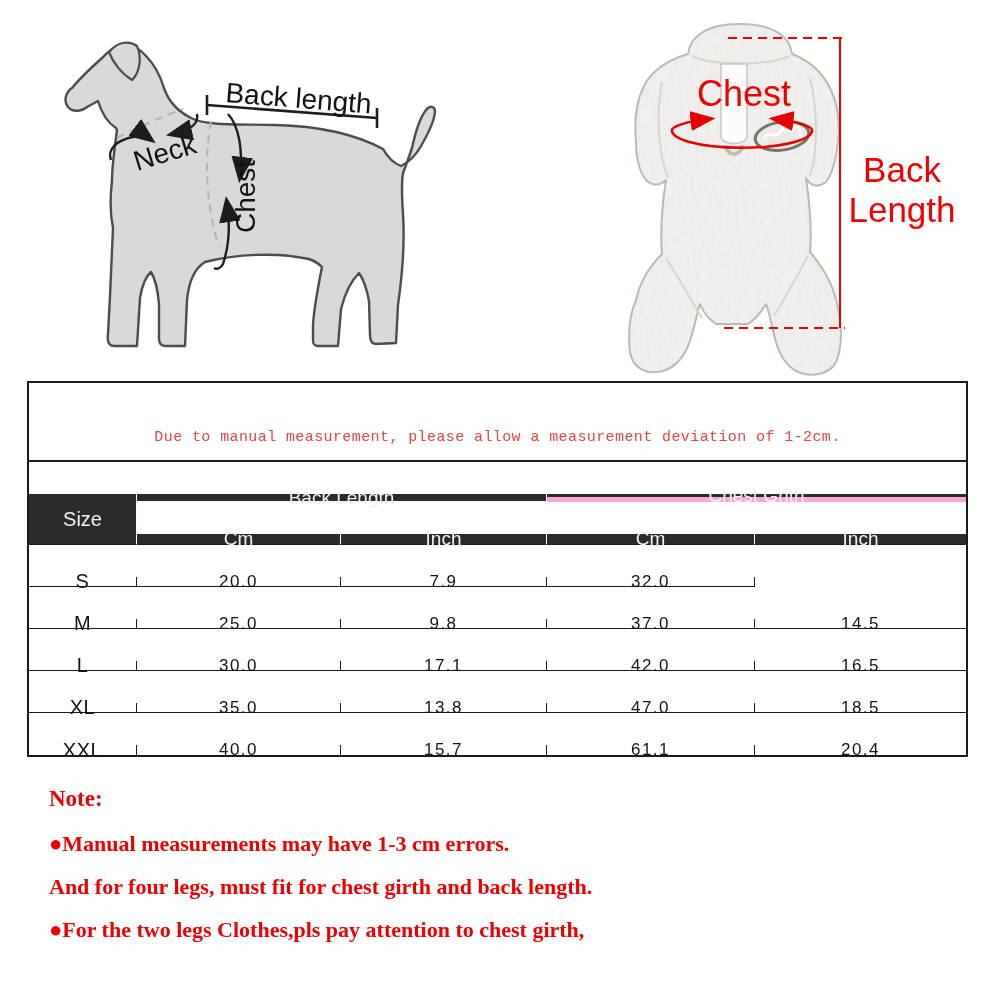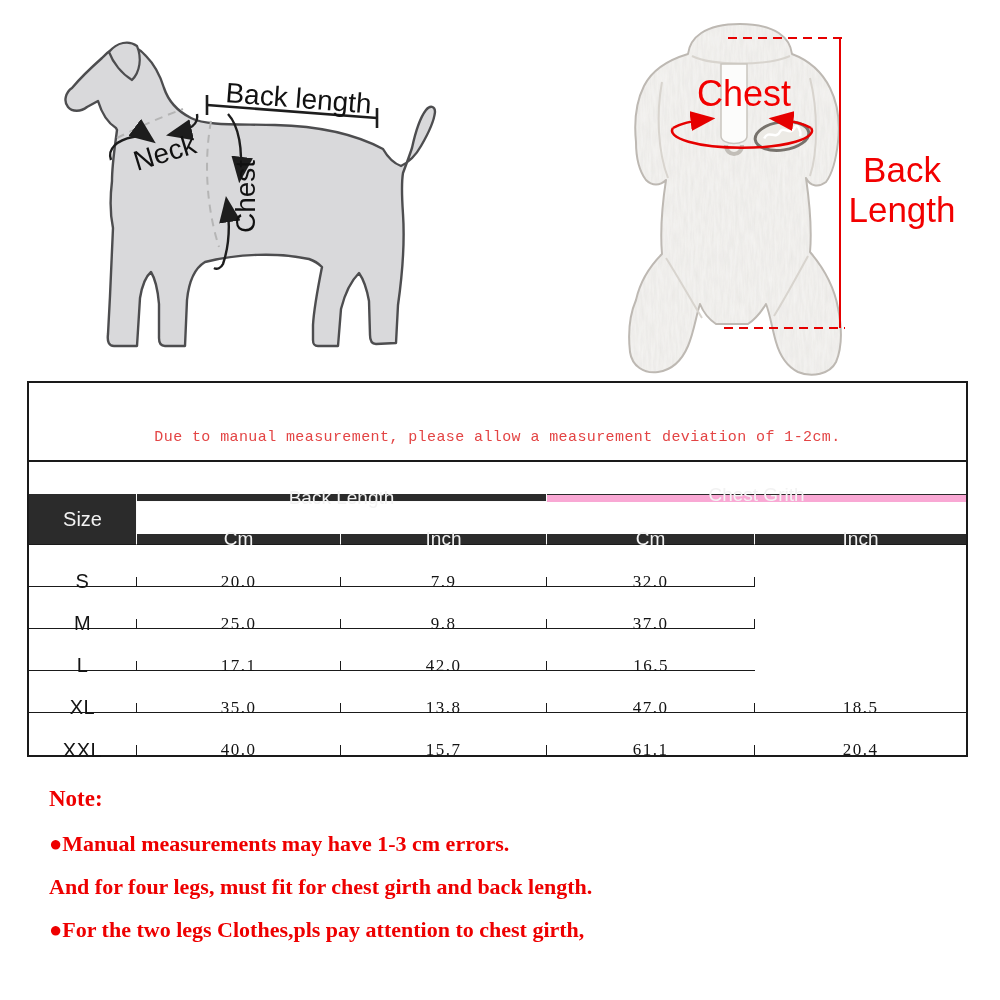--- a/index.html
+++ b/index.html
@@ -23,25 +23,25 @@
   }
   #size-table > div { display:flex; align-items:center; justify-content:center;margin-top:32px; }
   .dev-cell {
     grid-column:1/6; grid-row:1; border-bottom:2px solid #1a1a1a;
     font-family:"Liberation Mono","DejaVu Sans Mono",monospace;
     font-size:15px; color:#e34444; letter-spacing:0.4px;
   }
   .hdr { background:#2b2b2b; color:#f2f2f2; font-size:19px; }
   .hdr-size   { grid-column:1; grid-row:2/4; border-right:1px solid #fafafa; border-bottom:1px solid #1a1a1a; font-size:20px; }
   .hdr-back   { grid-column:2/4; grid-row:2; border-right:1px solid #fafafa; border-bottom:1px solid #fafafa; }
-  .hdr-chest  { grid-column:4/6; grid-row:2; border-bottom:7px solid #f9a8d4; }
+  .hdr-chest  { grid-column:4/6; grid-row:2; border-bottom:5px solid #f9a8d4; }
   .hdr-sub    { grid-row:3; border-bottom:1px solid #1a1a1a; border-right:1px solid #fafafa; }
   .hdr-sub.last { border-right:none; }
   .cell {
-    font-family:Liberation Serif, serif;
+    font-family:Liberation Sans, sans-serif;
     font-size:17px; letter-spacing:1.5px; color:#141414;
     border-right:1px solid #1a1a1a; border-bottom:1px solid #1a1a1a;
   }
   .cell.size-col { font-family:"Liberation Sans","DejaVu Sans",sans-serif; font-size:20px; letter-spacing:0.5px; }
   .cell.last-col { border-right:none; }
   .cell.last-row { border-bottom:none; }
   
   #notes { position:absolute; left:49px; top:786px; width:910px; color:#ee0000;
            font-family:"Liberation Serif","DejaVu Serif",serif; font-weight:bold; }
   #notes .title { font-size:23px; margin:0 0 19px 0; }
@@ -186,22 +186,24 @@
 
     <div class="cell size-col" style="grid-row:4">S</div>
     <div class="cell" style="grid-row:4">20.0</div>
     <div class="cell" style="grid-row:4">7.9</div>
     <div class="cell" style="grid-row:4">32.0</div>
 
     <div class="cell size-col" style="grid-row:5">M</div>
     <div class="cell" style="grid-row:5">25.0</div>
     <div class="cell" style="grid-row:5">9.8</div>
     <div class="cell" style="grid-row:5">37.0</div>
+    <div class="cell last-col" style="grid-row:5">14.5</div>
 
     <div class="cell size-col" style="grid-row:6">L</div>
+    <div class="cell" style="grid-row:6">30.0</div>
     <div class="cell" style="grid-row:6">17.1</div>
     <div class="cell" style="grid-row:6">42.0</div>
     <div class="cell last-col" style="grid-row:6">16.5</div>
 
     <div class="cell size-col" style="grid-row:7">XL</div>
     <div class="cell" style="grid-row:7">35.0</div>
     <div class="cell" style="grid-row:7">13.8</div>
     <div class="cell" style="grid-row:7">47.0</div>
     <div class="cell last-col" style="grid-row:7">18.5</div>
 

